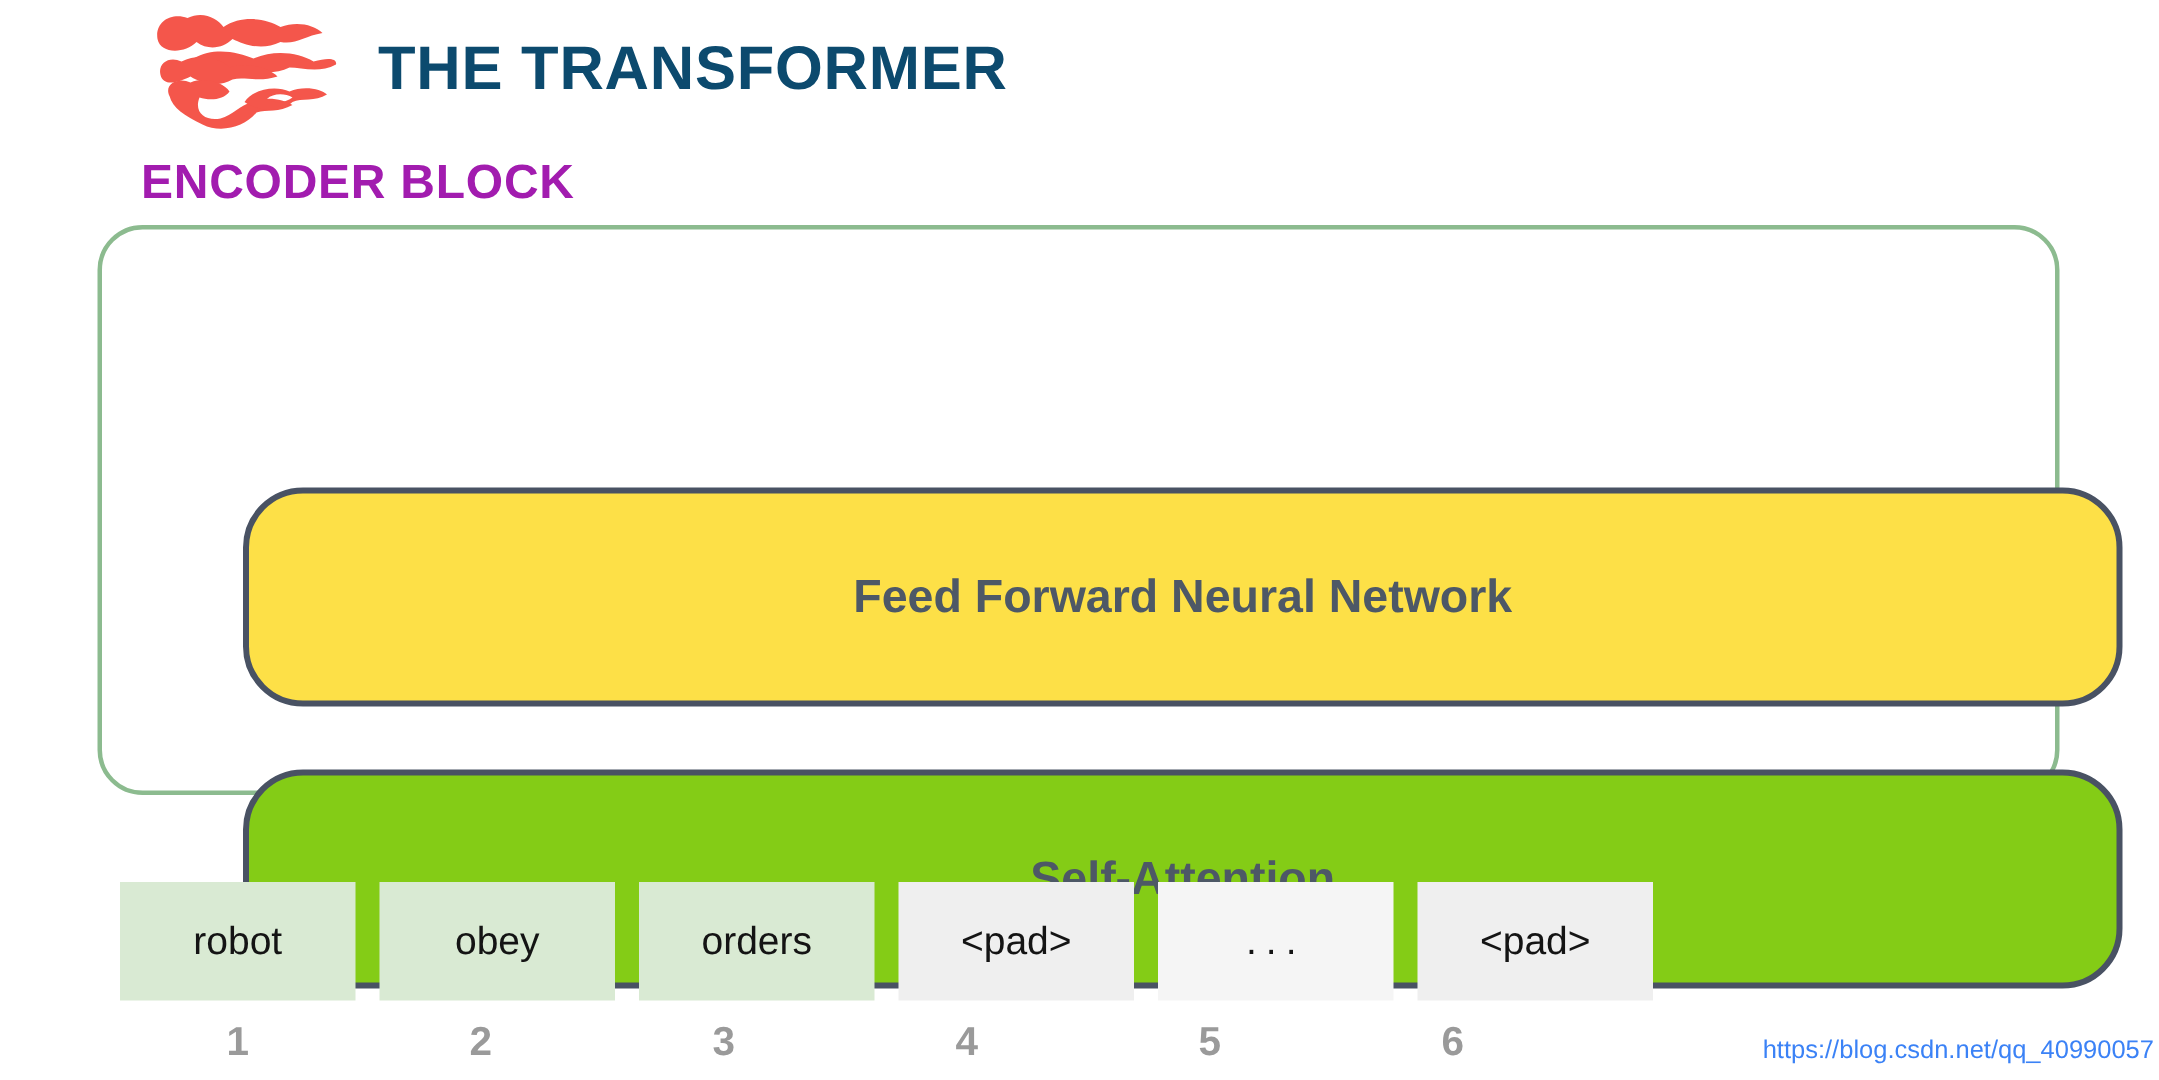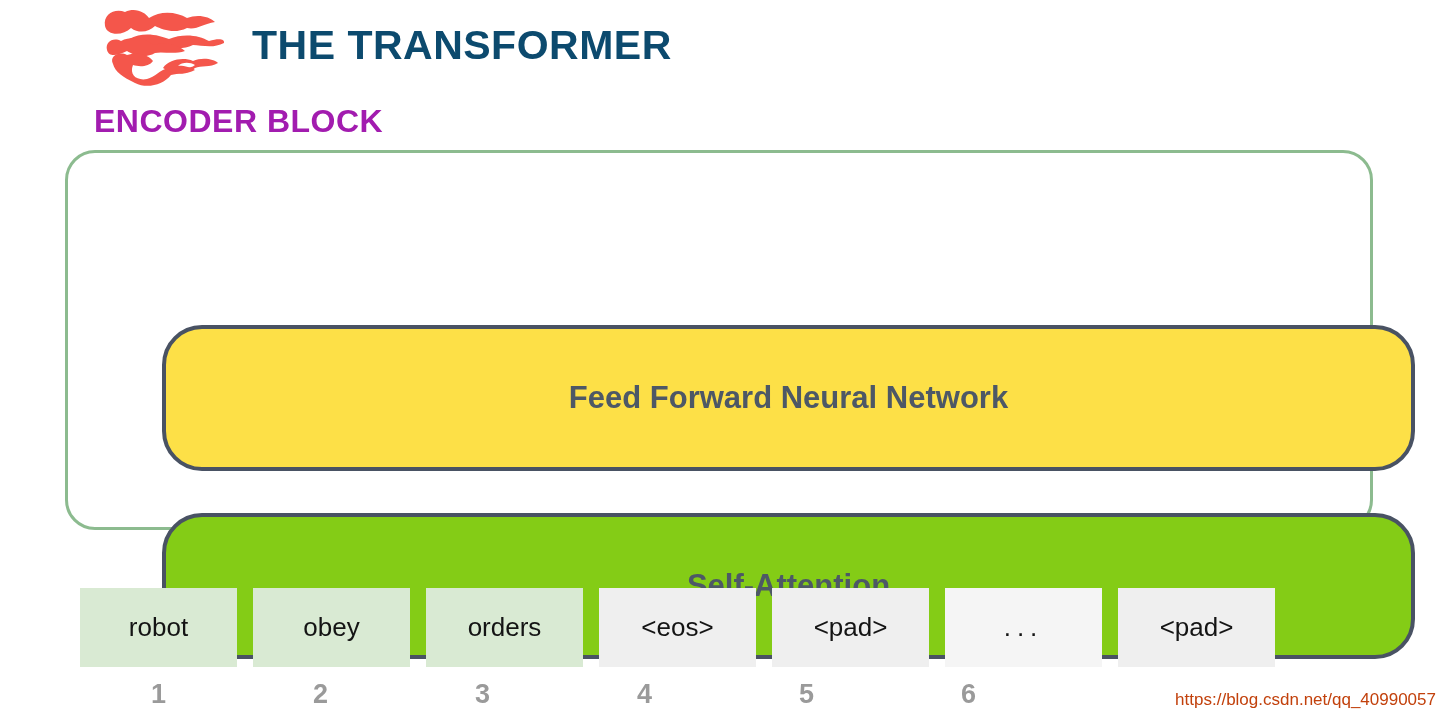--- a/index.html
+++ b/index.html
@@ -76,21 +76,21 @@
     width: 157px; height: 32px;
     display: flex; align-items: center; justify-content: center;
     font-size: 27px; font-weight: 700;
     color: #9a9a9a;
   }
 
   
   .watermark {
     position: absolute; right: 3px; top: 690px;
     font-size: 17px;
-    color: #c2410c;
+    color: #3b82f6;
     z-index: 1;
     white-space: nowrap;
   }
 </style>
 </head>
 <body>
 
 <div class="logo">
   <svg viewBox="0 0 130 84" width="132" height="84" aria-hidden="true">
     <g fill="#f4564b">
@@ -111,21 +111,20 @@
   </div>
   <div class="layer layer-attn">
     <span>Self-Attention</span>
   </div>
 </div>
 
 <div class="tokens-row">
   <div class="token-cell word">robot</div>
   <div class="token-cell word">obey</div>
   <div class="token-cell word">orders</div>
-  <div class="token-cell special">&lt;eos&gt;</div>
   <div class="token-cell special">&lt;pad&gt;</div>
   <div class="token-cell ellipsis">...</div>
   <div class="token-cell special">&lt;pad&gt;</div>
 </div>
 
 <div class="indices-row">
   <div class="index-cell">1</div>
   <div class="index-cell">2</div>
   <div class="index-cell">3</div>
   <div class="index-cell">4</div>

